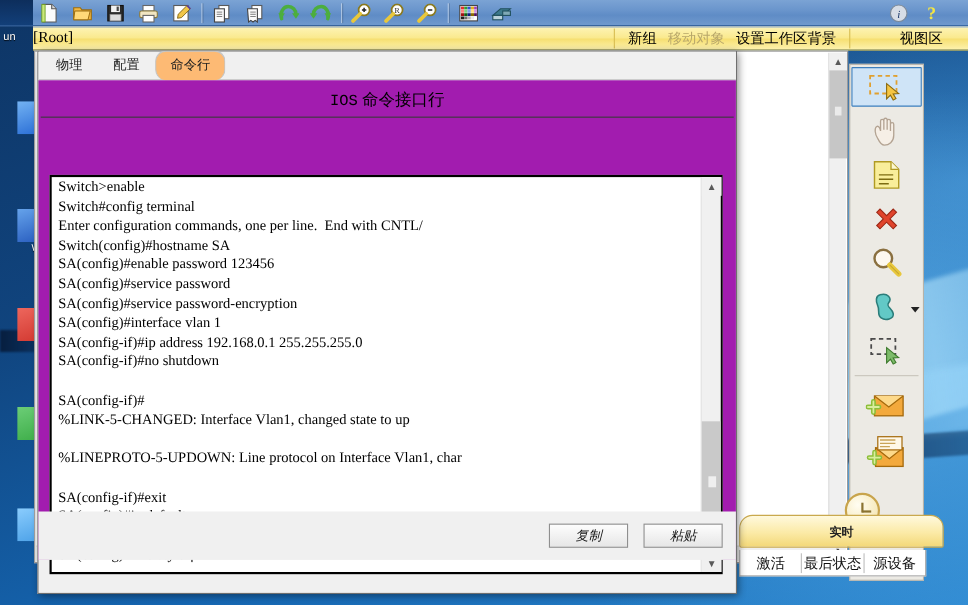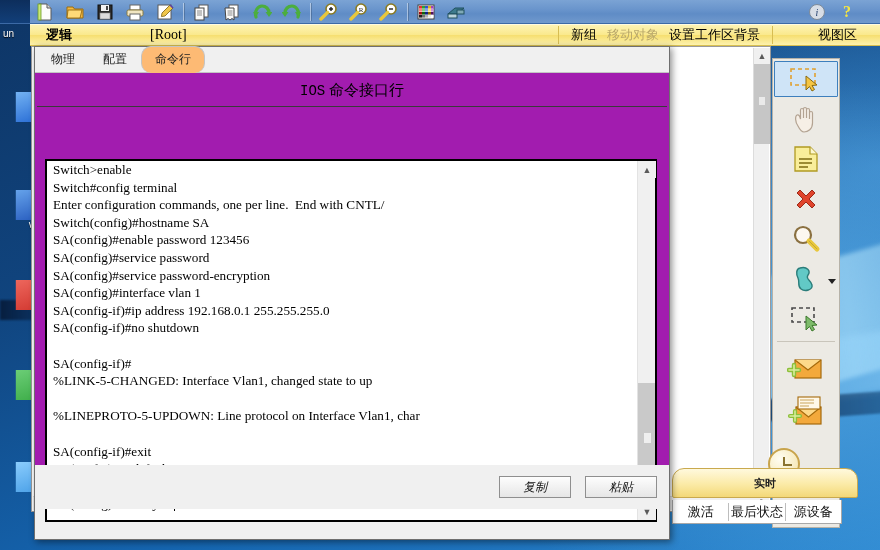--- a/index.html
+++ b/index.html
@@ -401,21 +401,20 @@
   </div>
   <div class="tb-btn" style="margin-right:18px;">
     <svg width="18" height="18" viewBox="0 0 18 18">
         <text x="9" y="14" font-size="16" font-family="Liberation Serif, serif" text-anchor="middle" fill="#f5e642" font-weight="bold">?</text>
       </svg>
   </div>
 </div>
 
 <div id="menubar">
   <div class="mleft">
-    <span class="m-logic">逻辑</span>
     <span class="m-root">[Root]</span>
   </div>
   <div class="vsep"></div>
   <span class="m-item">新组</span>
   <span class="m-item dim">移动对象</span>
   <span class="m-item">设置工作区背景</span>
   <div class="vsep"></div>
   <span class="m-item" style="margin-right:18px;margin-left:33px;">视图区</span>
 </div>
 

